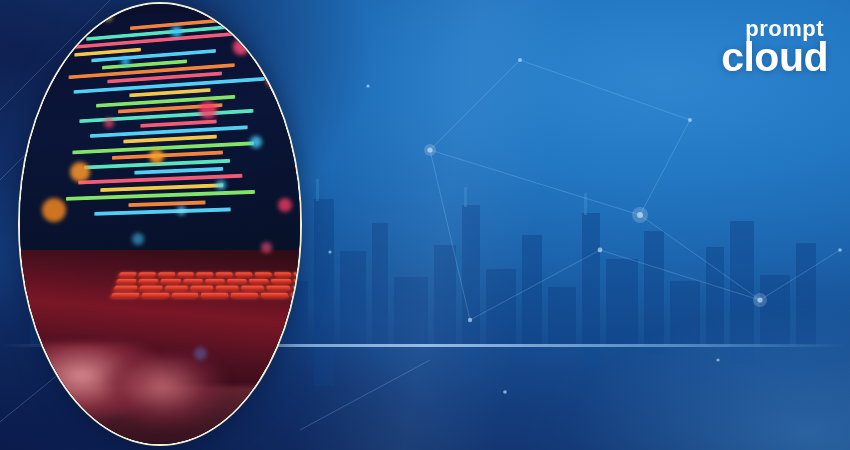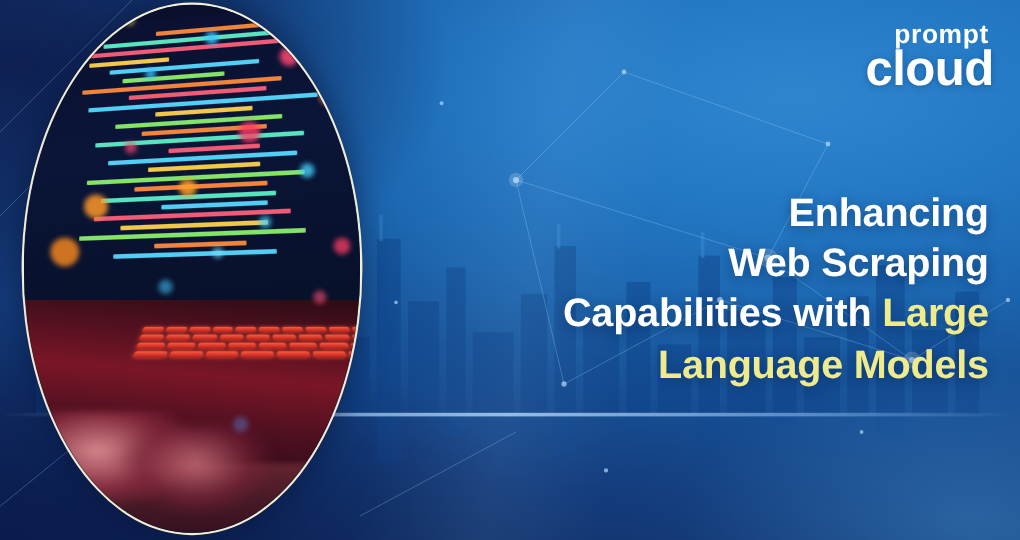--- a/index.html
+++ b/index.html
@@ -416,21 +416,15 @@
       <i class="bokeh" style="left:30%; top:2%;  width:8px;  height:8px;  background:rgba(255,210,80,.7);"></i>
       <i class="bokeh" style="left:96%; top:6%;  width:10px; height:10px; background:rgba(200,120,255,.6);"></i>
     </div>
   </div>
 
   <div class="logo">
     <span class="logo-prompt">prompt</span>
     <span class="logo-cloud">cloud</span>
   </div>
 
-  <div class="headline">
-    <span>Enhancing</span><br>
-    <span>Web Scraping</span><br>
-    <span>Capabilities with </span><span class="hl">Large</span><br>
-    <span class="hl">Language Models</span>
-  </div>
 
 
 </div>
 
 </body></html>

